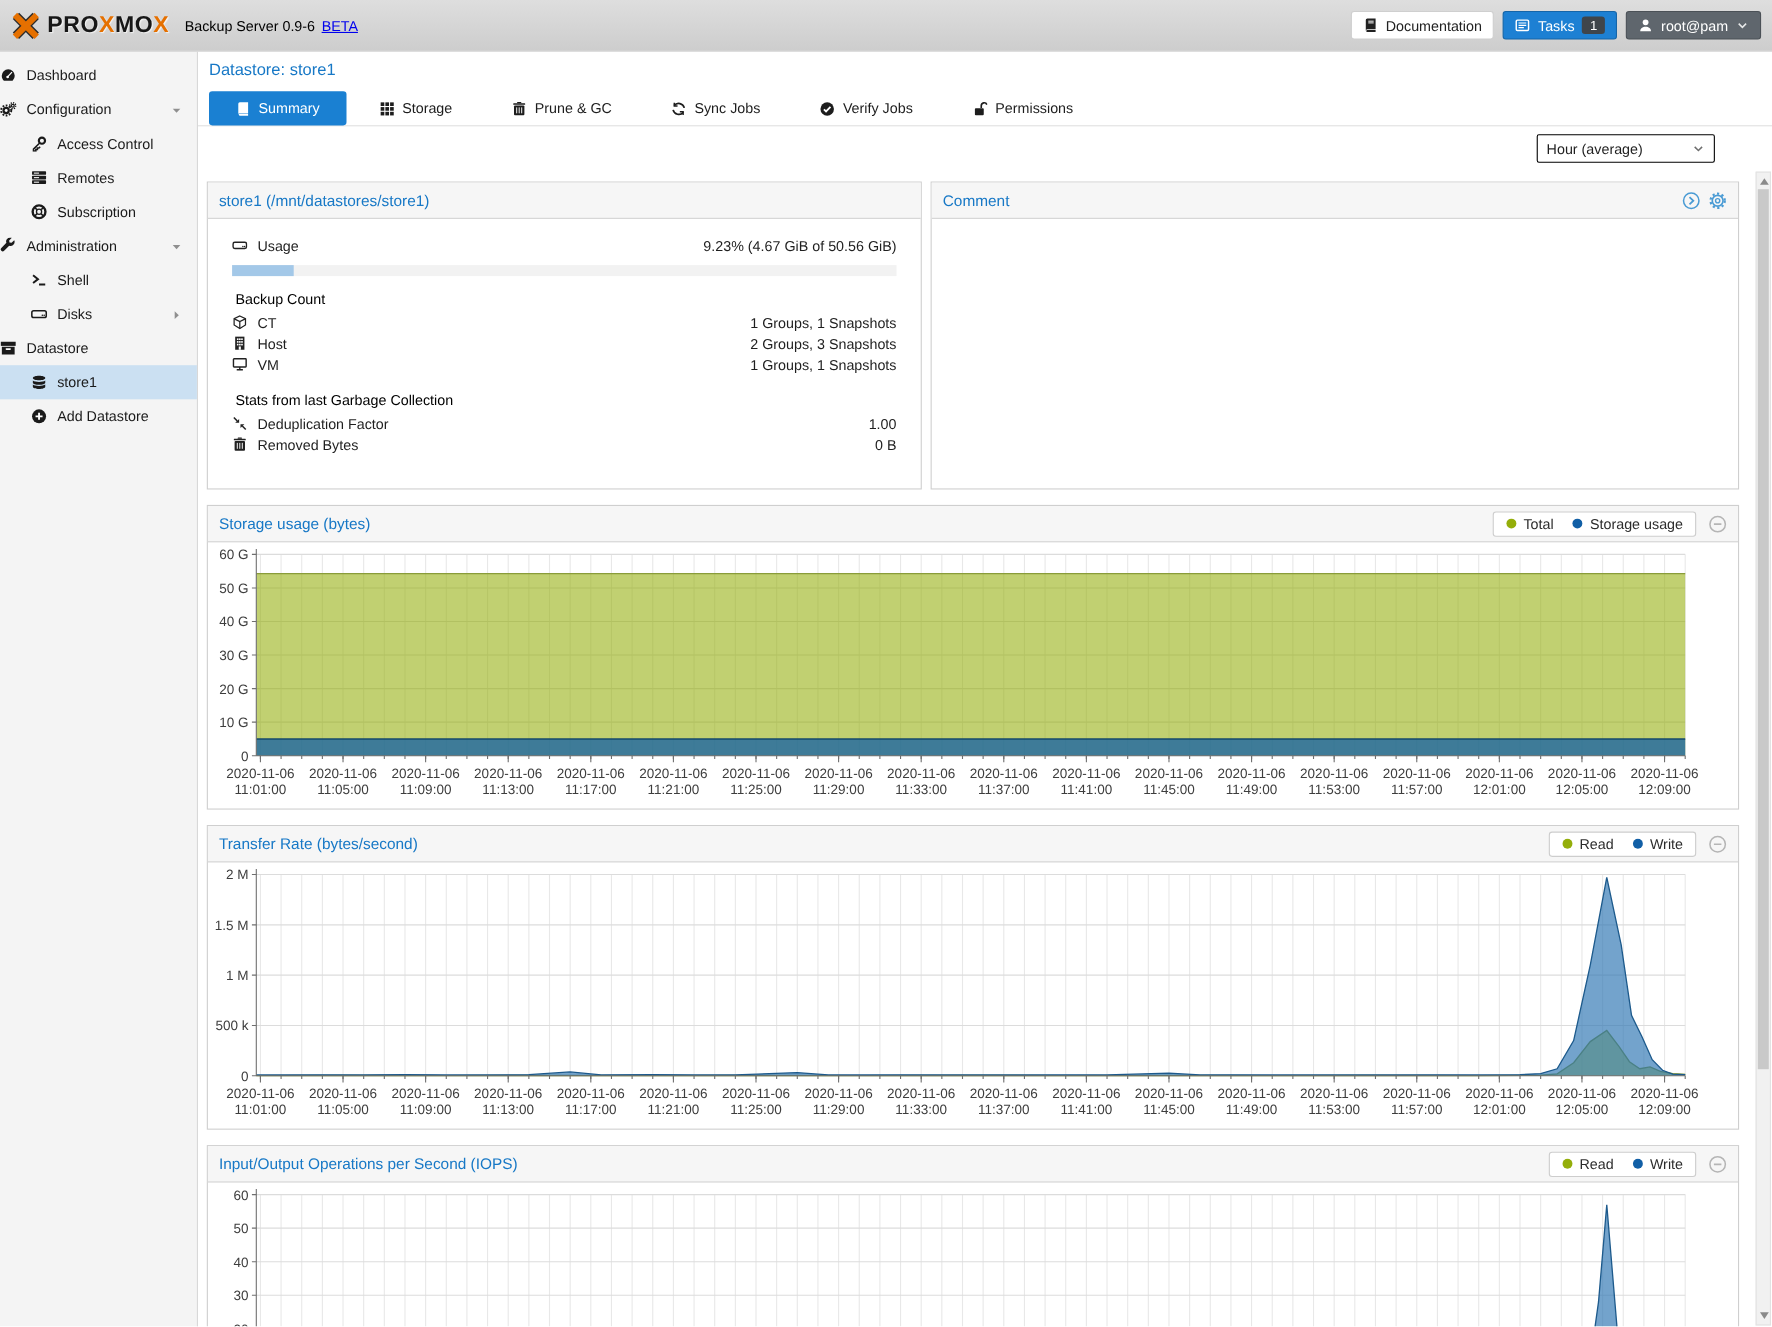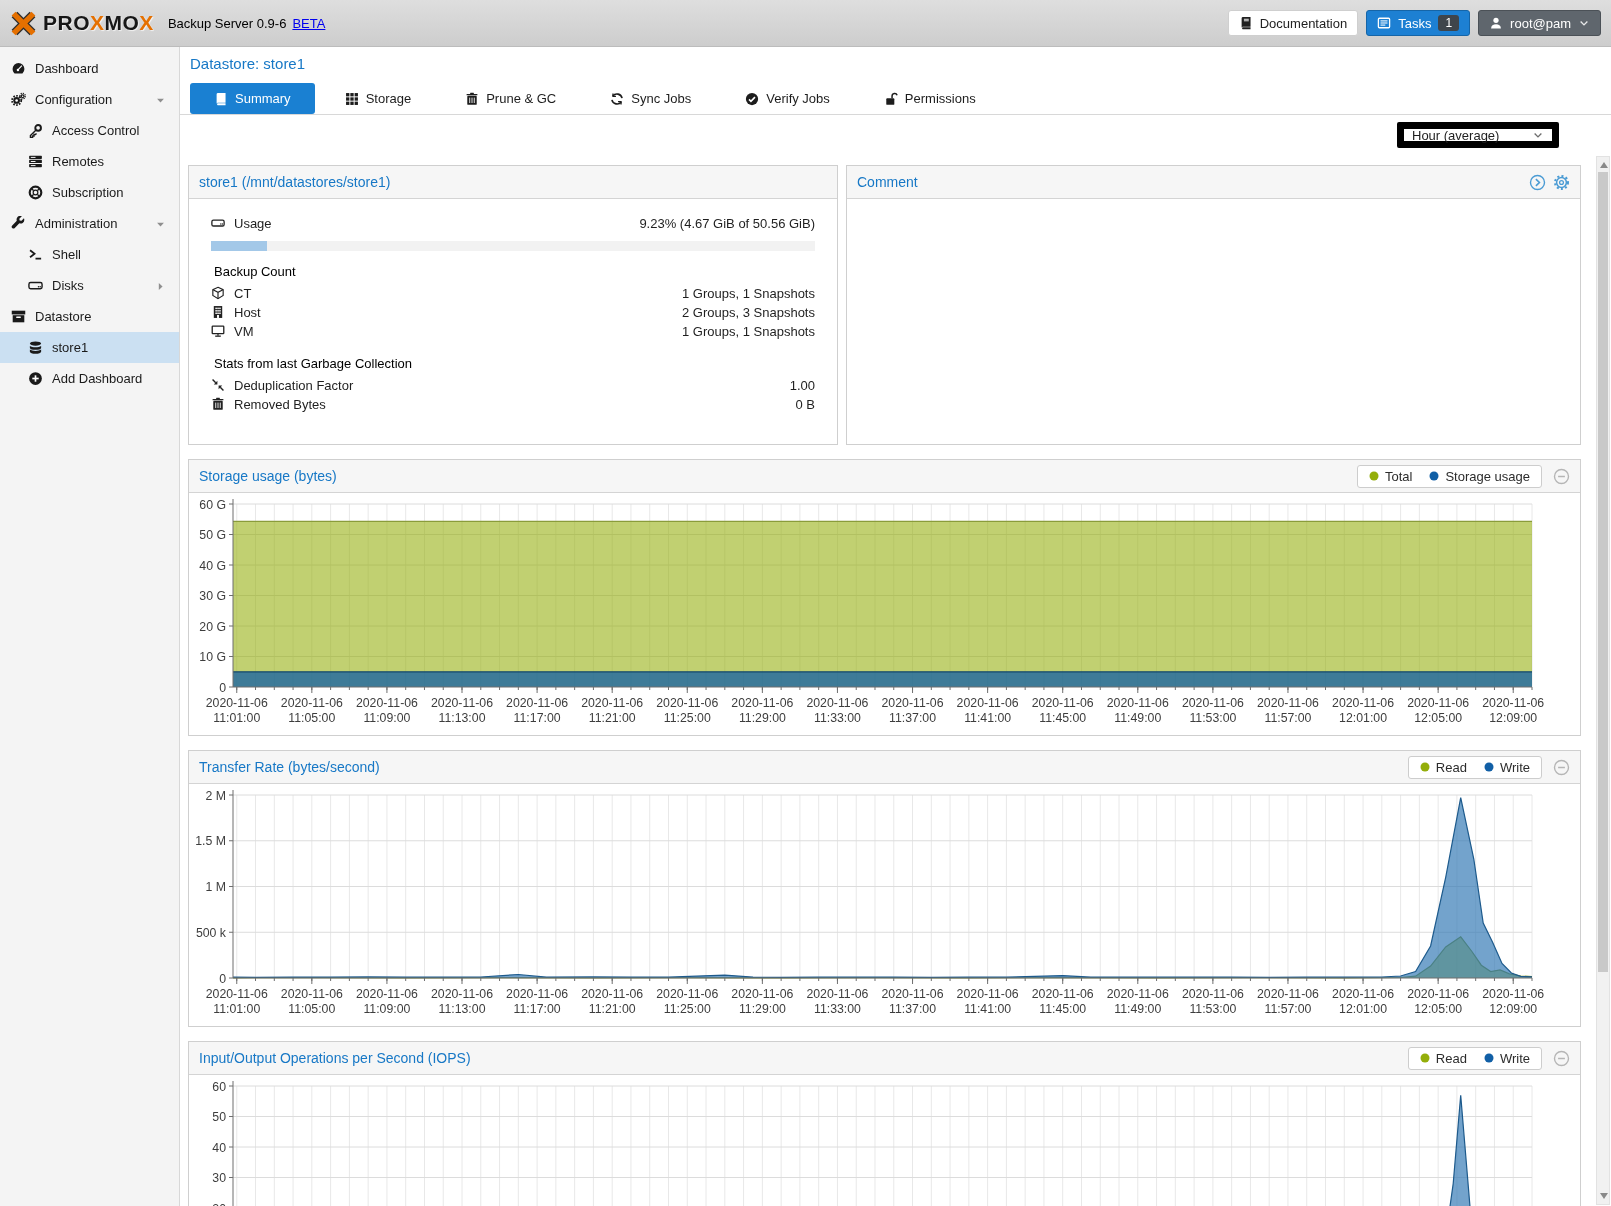--- a/index.html
+++ b/index.html
@@ -18,36 +18,36 @@
   .btn{height:26px;border-radius:3px;display:flex;align-items:center;gap:7px;padding:0 10px;cursor:pointer;font-size:13px}
   .btn .icon{width:14px;height:14px}
   .btn-doc{background:#fff;border:1px solid #cfcfcf;color:#212121}
   .btn-tasks{background:#1d80d3;border:1px solid #1565a8;color:#fff}
   .badge{background:#3f454b;color:#fff;border-radius:3px;font-size:12px;padding:1px 7px}
   .btn-user{background:#5f666d;border:1px solid #4b5157;color:#fff}
   .btn-user .chev{width:12px;height:12px;opacity:.85}
 
   
   .sidebar{position:absolute;left:0;top:47px;bottom:0;width:180px;background:#f4f4f4;border-right:1px solid #d8d8d8;padding-top:6px}
-  .side-item{height:31px;display:flex;align-items:center;gap:9px;padding-left:11px;position:relative;cursor:pointer;color:#1a1a1a}
+  .side-item{height:31px;display:flex;align-items:center;gap:9px;padding-left:0;position:relative;cursor:pointer;color:#1a1a1a}
   .side-item .icon{width:15px;height:15px;flex:0 0 15px}
   .side-item.lvl1{padding-left:28px}
   .side-item.selected{background:#cbe0f2}
   .caret{position:absolute;right:13px;width:11px;height:11px;color:#8f8f8f}
 
   
   .content{position:absolute;left:180px;top:47px;right:0;bottom:0;background:#fff}
   .page-head{padding:8px 0 0 10px;height:27px}
   .page-title{font-size:15px;color:#1778c6}
   .tabs{display:flex;gap:6px;padding:9px 0 0 10px;height:41px;border-bottom:1px solid #d8d8d8}
   .tab{height:31px;display:flex;align-items:center;gap:7px;padding:0 24px;border-radius:3px;cursor:pointer;color:#1d1d1d}
   .tab .icon{width:14px;height:14px}
   .tab.active{background:#1a80d2;color:#fff}
   .toolbar{height:40px;display:flex;align-items:center;justify-content:flex-end;padding-right:52px;background:#fff}
-  .dd{width:162px;height:26px;border:7px solid #000000;border-radius:2px;background:#fff;display:flex;align-items:center;padding:0 8px;cursor:pointer}
+  .dd{width:162px;height:26px;border:1px solid #000000;border-radius:2px;background:#fff;display:flex;align-items:center;padding:0 8px;cursor:pointer}
   .dd .chev{margin-left:auto;width:12px;height:12px;color:#6e6e6e}
 
   .scroll{height:1051px;overflow:hidden;padding:10px 14px 0 8px;margin-right:16px}
   .row1{display:flex;gap:8px}
   .panel{border:1px solid #cfcfcf;background:#fff}
   .panel-h{height:33px;background:#f6f6f6;border-bottom:1px solid #d4d4d4;display:flex;align-items:center;padding:0 10px;color:#1778c6;font-size:14px}
   .store1-panel{width:650px;height:280px}
   .comment-panel{flex:1;height:280px}
   .ph-icons{margin-left:auto;display:flex;gap:7px;color:#4a9bd4}
   .ph-icons .icon{width:17px;height:17px;cursor:pointer}
@@ -229,21 +229,21 @@
           <path d="M2 10.2c1.2 1 3.5 1.4 6 1.4s4.8-.5 6-1.4v2.2c0 1.2-2.7 2.2-6 2.2s-6-1-6-2.2z"></path>
         </svg></span>
     <span>store1</span>
   </div>
   <div class="side-item lvl1">
     <span class="icon"><svg viewBox="0 0 16 16" width="100%" height="100%">
           <circle cx="8" cy="8" r="6.8" fill="currentColor"></circle>
           <line x1="8" y1="4.6" x2="8" y2="11.4" stroke="#fff" stroke-width="1.8"></line>
           <line x1="4.6" y1="8" x2="11.4" y2="8" stroke="#fff" stroke-width="1.8"></line>
         </svg></span>
-    <span>Add Dashboard</span>
+    <span>Add Datastore</span>
   </div>
 </div>
 
 <div class="content">
   <div class="page-head">
     <span class="page-title">Datastore: store1</span>
   </div>
 
   <div class="tabs">
     <div class="tab active">

